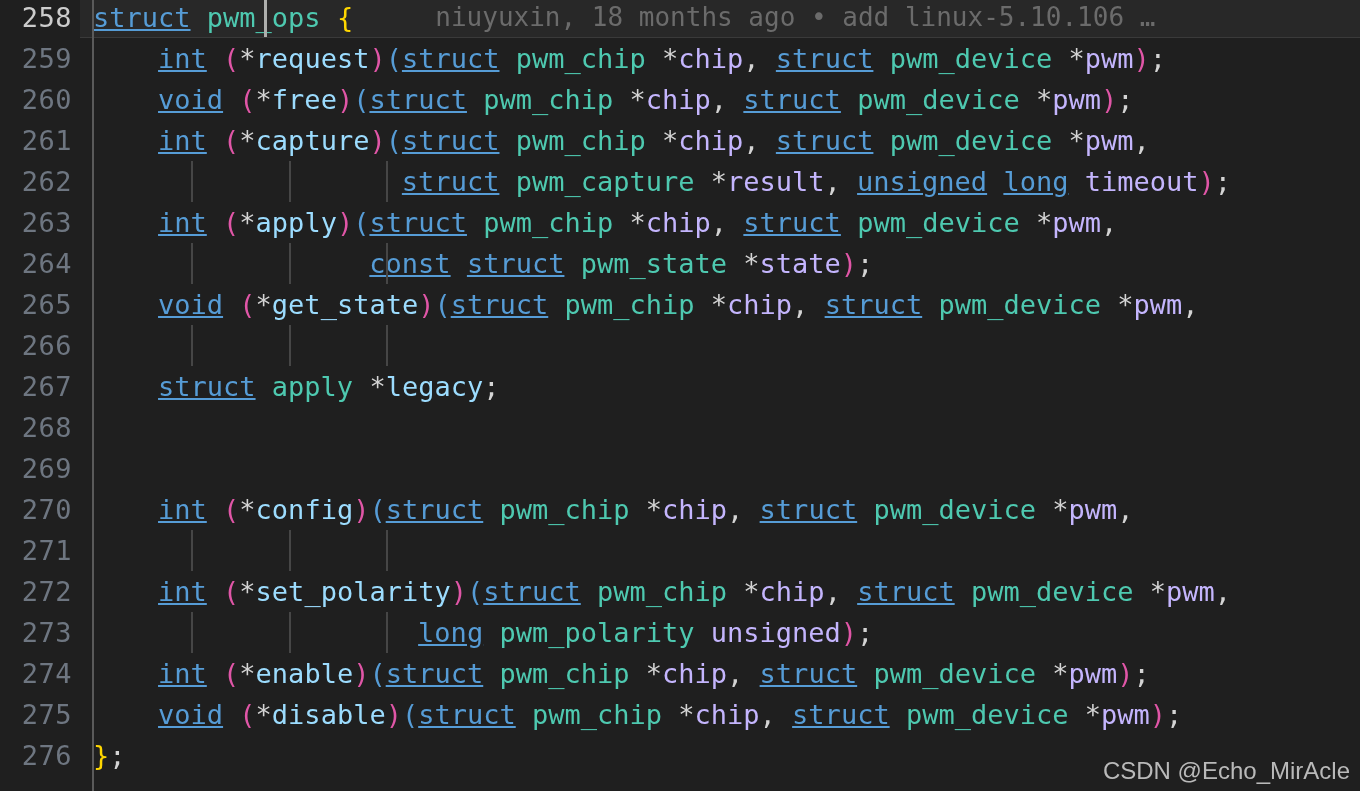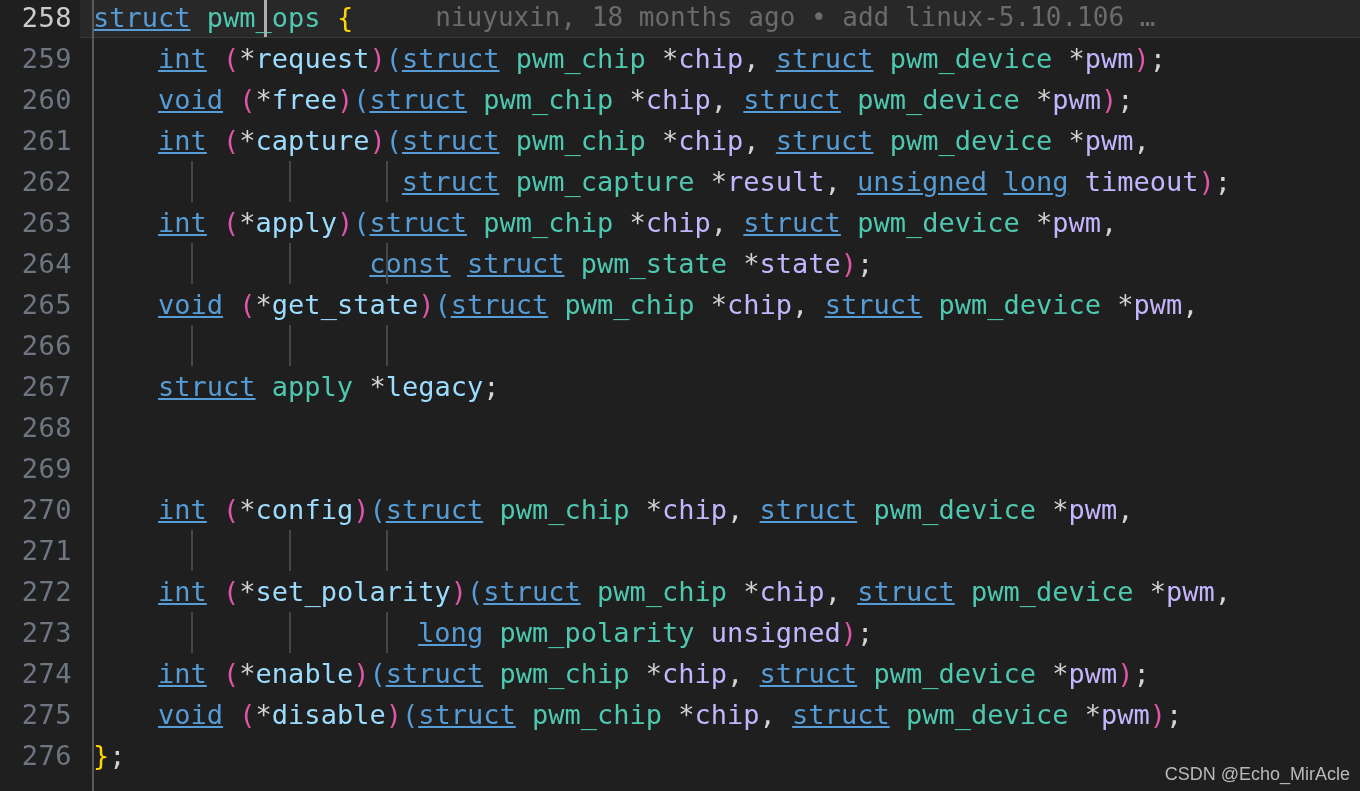--- a/index.html
+++ b/index.html
@@ -124,21 +124,21 @@
     white-space: pre;
     font-family: "DejaVu Sans Mono", "Liberation Mono", monospace;
     z-index: 5;
   }
 
   
   .watermark {
     position: absolute;
     right: 10px;
     bottom: 6px;
-    font-size: 18px;
+    font-size: 24px;
     color: #b9b9b9;
     font-family: "Liberation Sans", sans-serif;
     z-index: 9;
     white-space: pre;
   }
 
   
   .t-kw   { color: #569cd6; text-decoration: underline; }  
   .t-type { color: #4ec9b0; }  
   .t-fn   { color: #9cdcfe; }  

